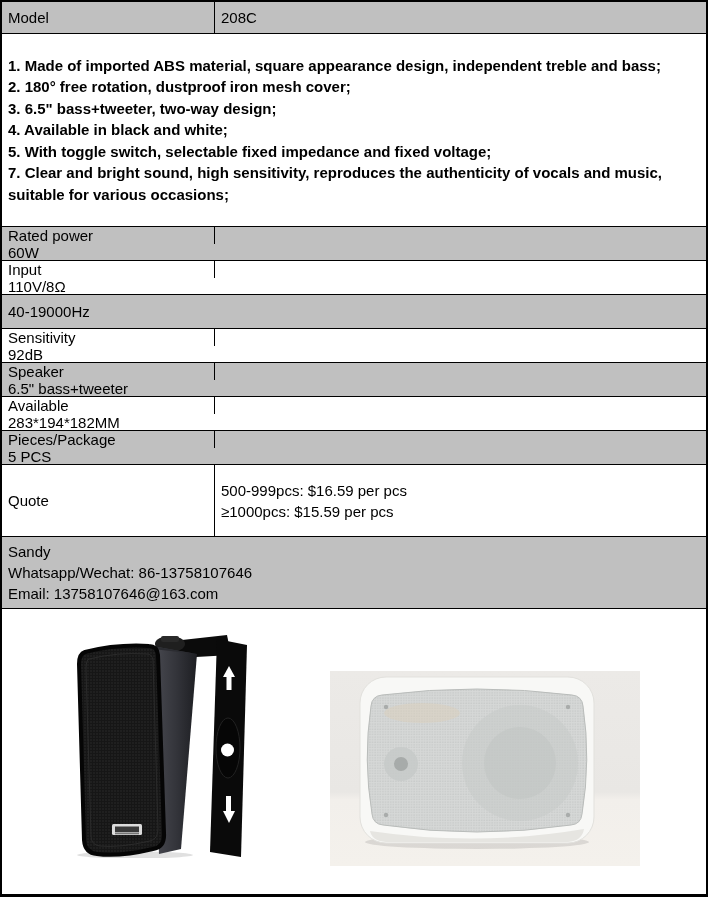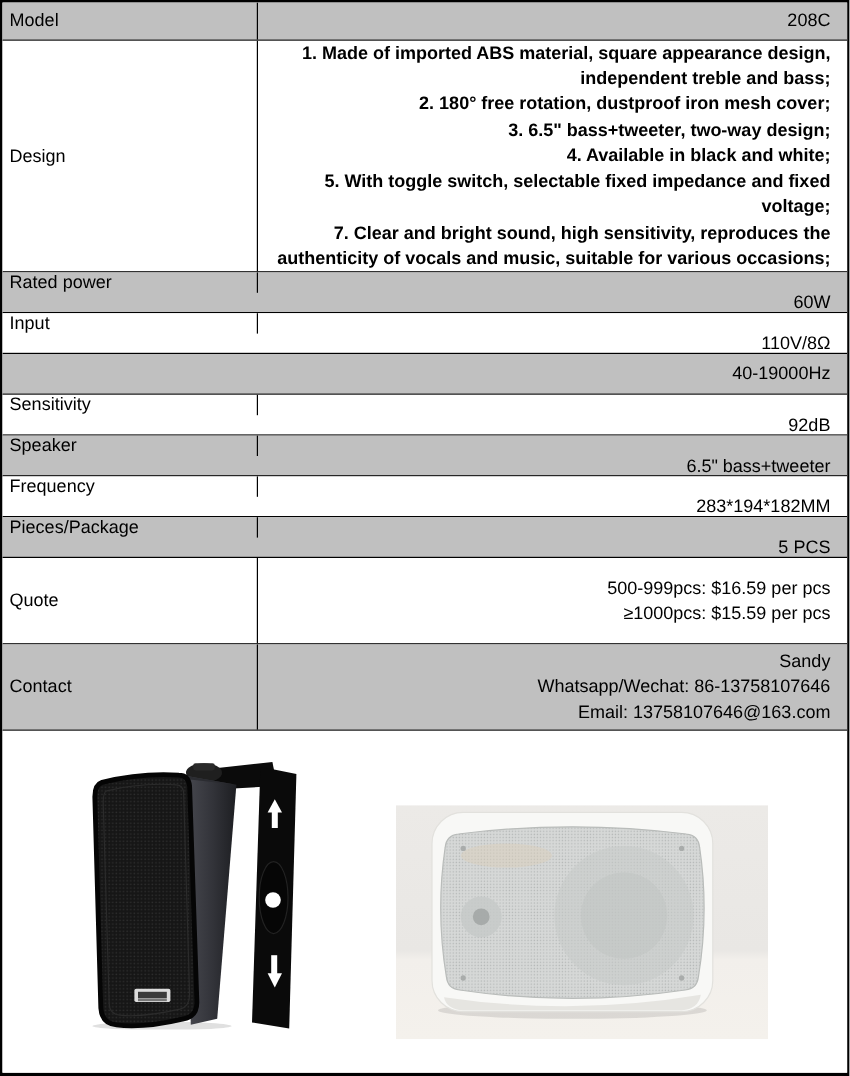--- a/index.html
+++ b/index.html
@@ -9,21 +9,21 @@
     height: 897px;
     border: 2px solid #000;
     border-bottom-width: 3px;
     background: #fff;
     font-family: "Liberation Sans", sans-serif;
     font-size: 15px;
     color: #000;
     overflow: hidden;
     position: relative;
   }
-  .spec-table { width: 100%; text-align: right; }
+  .spec-table { width: 100%; }
   .row { display: flex; border-bottom: 1px solid #000; background: #fff; }
   .row.shaded { background: #c0c0c0; }
   .cell { overflow: hidden; }
   .cell.label {
     width: 213px;
     border-right: 1px solid #000;
     display: flex;
     align-items: center;
     padding-left: 6px;
     flex-shrink: 0;
@@ -54,21 +54,20 @@
   <div class="spec-table">
 
     <div class="row h32 shaded">
       <div class="cell label">Model</div>
       <div class="cell value">
         <div class="line">208C</div>
       </div>
     </div>
 
     <div class="row h193 row-design">
-      <div class="cell label">Design</div>
       <div class="cell value">
         <div class="line">1. Made of imported ABS material, square appearance design, independent treble and bass;</div>
         <div class="line">2. 180° free rotation, dustproof iron mesh cover;</div>
         <div class="line">3. 6.5" bass+tweeter, two-way design;</div>
         <div class="line">4. Available in black and white;</div>
         <div class="line">5. With toggle switch, selectable fixed impedance and fixed voltage;</div>
         <div class="line">7. Clear and bright sound, high sensitivity, reproduces the authenticity of vocals and music, suitable for various occasions;</div>
       </div>
     </div>
 
@@ -100,21 +99,21 @@
     </div>
 
     <div class="row h34 shaded">
       <div class="cell label">Speaker</div>
       <div class="cell value">
         <div class="line">6.5" bass+tweeter</div>
       </div>
     </div>
 
     <div class="row h34">
-      <div class="cell label">Frequency</div>
+      <div class="cell label">Available</div>
       <div class="cell value">
         <div class="line">283*194*182MM</div>
       </div>
     </div>
 
     <div class="row h34 shaded">
       <div class="cell label">Pieces/Package</div>
       <div class="cell value">
         <div class="line">5 PCS</div>
       </div>
@@ -122,21 +121,20 @@
 
     <div class="row h72">
       <div class="cell label">Quote</div>
       <div class="cell value">
         <div class="line">500-999pcs: $16.59 per pcs</div>
         <div class="line">≥1000pcs: $15.59 per pcs</div>
       </div>
     </div>
 
     <div class="row h72 shaded">
-      <div class="cell label">Contact</div>
       <div class="cell value">
         <div class="line">Sandy</div>
         <div class="line">Whatsapp/Wechat: 86-13758107646</div>
         <div class="line">Email: 13758107646@163.com</div>
       </div>
     </div>
 
   </div>
 
   <div class="photos">

